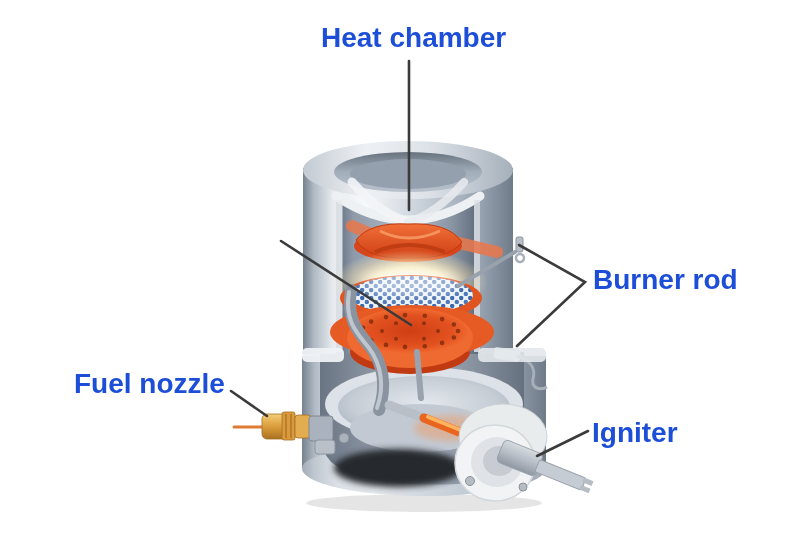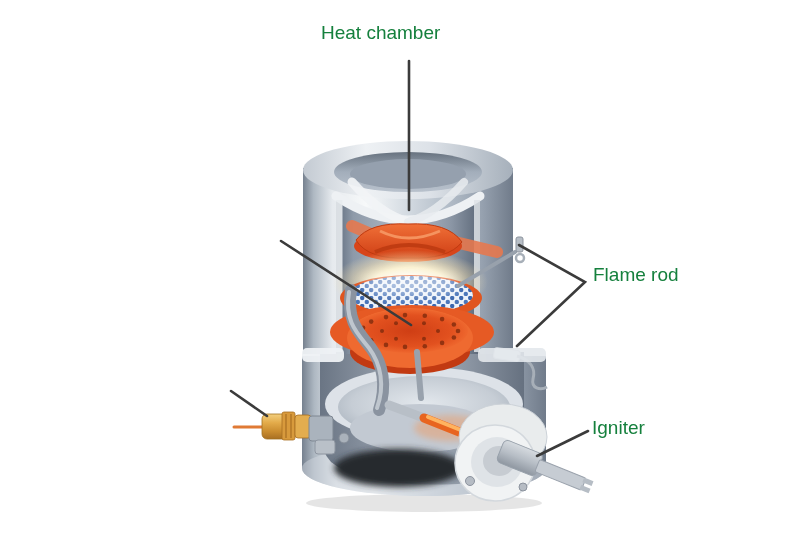--- a/index.html
+++ b/index.html
@@ -1,21 +1,21 @@
 <!DOCTYPE html>
 <html><head>
 <meta charset="utf-8">
 <style>
   html,body{margin:0;padding:0;background:#ffffff;}
   #stage{
     position:relative;width:800px;height:550px;background:#ffffff;
     font-family:"Liberation Sans",sans-serif;overflow:hidden;
   }
   .diagram-label{
-    position:absolute;color:#15803d;font-size:19px;font-weight:400;
+    position:absolute;color:#1d4ed8;font-size:28px;font-weight:700;
     letter-spacing:0;line-height:1.1;white-space:nowrap;
   }
   #label-heat-chamber{left:321px;top:23px;}
   #label-burner-ring{left:89px;top:224px;}
   #label-fuel-nozzle{left:74px;top:369px;}
   #label-flame-rod{left:593px;top:265px;}
   #label-igniter{left:592px;top:418px;text-align:center;}
   svg{position:absolute;left:0;top:0;}
 </style>
 </head>
@@ -244,16 +244,17 @@
     <g stroke="#3b3b3b" stroke-width="2.6" stroke-linecap="round" fill="none">
       <path d="M409,61 L409,210"></path>
       <path d="M281,241 L411,325"></path>
       <path d="M231,391 L267,416"></path>
       <path d="M519,245 L585,282 L517,346"></path>
       <path d="M588,431 L537,456"></path>
     </g>
   </svg>
 
   <div class="diagram-label" id="label-heat-chamber">Heat chamber</div>
-  <div class="diagram-label" id="label-flame-rod">Flame rod</div>
+  <div class="diagram-label" id="label-fuel-nozzle">Fuel nozzle</div>
+  <div class="diagram-label" id="label-flame-rod">Burner rod</div>
   <div class="diagram-label" id="label-igniter">Igniter</div>
 
 </div>
 
 </body></html>

